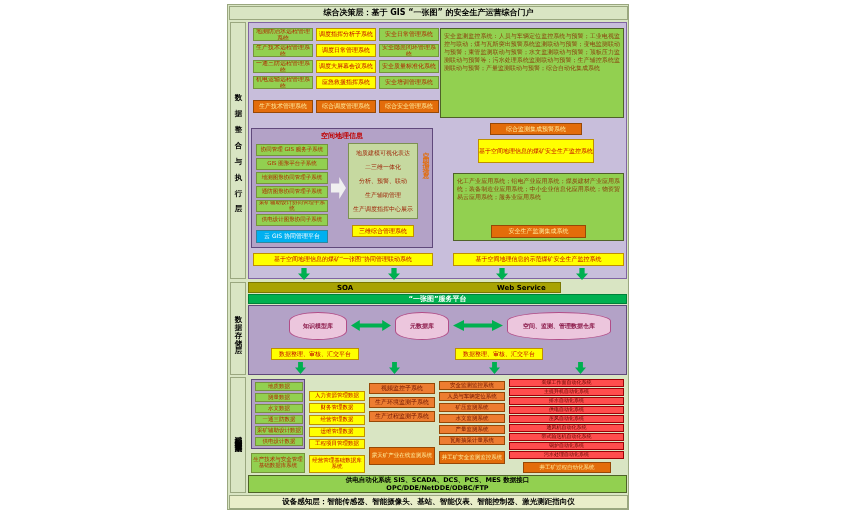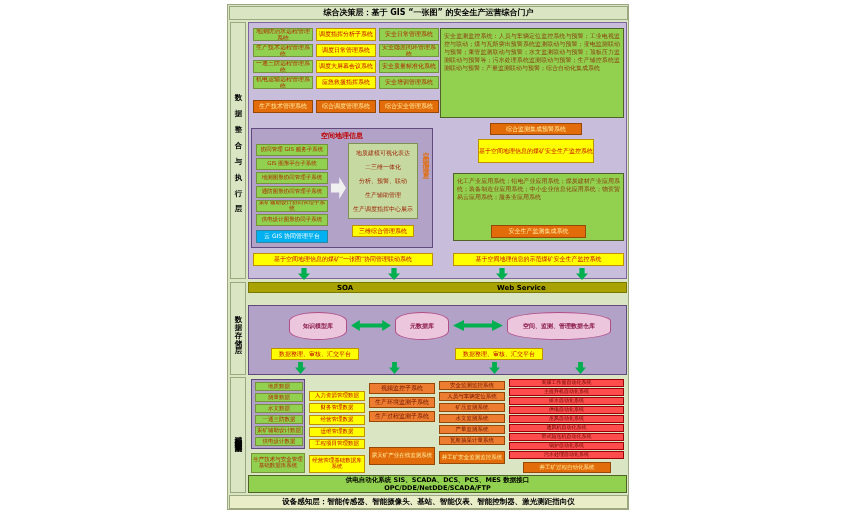--- a/index.html
+++ b/index.html
@@ -128,24 +128,25 @@
 
   <div class="gpanel" style="left:225px;top:168px;width:171px;height:68px">化工产业应用系统；铝电产业应用系统；煤炭建材产业应用系统；装备制造业应用系统；中小企业信息化应用系统；物资贸易云应用系统；服务业应用系统</div>
   <div class="box o" style="left:263px;top:220px;width:95px;height:13px;font-size:6px">安全生产监测集成系统</div>
   <div class="box y" style="left:225px;top:248px;width:171px;height:13px;font-size:6px">基于空间地理信息的示范煤矿安全生产监控系统</div>
 
   <div class="arrd" style="left:70px;top:263px;width:12px;height:12px"></div>
   <div class="arrd" style="left:160px;top:263px;width:12px;height:12px"></div>
   <div class="arrd" style="left:268px;top:263px;width:12px;height:12px"></div>
   <div class="arrd" style="left:348px;top:263px;width:12px;height:12px"></div>
 
-  <div class="soabar" style="left:20px;top:277px;width:379px;height:11px">
+  <div class="soabar" style="left:20px;top:277px;width:313px;height:11px">
     <span style="left:88px">SOA</span>
     <span style="left:248px">Web Service</span>
   </div>
+  <div class="platbar" style="left:20px;top:289px;width:379px;height:10px">“一张图”服务平台</div>
 
   <div class="panel pur" style="left:20px;top:300px;width:379px;height:70px">
     <div class="cyl" style="left:40px;top:6px;width:58px;height:28px">知识模型库</div>
     <div class="cyl" style="left:146px;top:6px;width:54px;height:28px">元数据库</div>
     <div class="cyl" style="left:258px;top:6px;width:104px;height:28px">空间、监测、管理数据仓库</div>
     <div class="arrh" style="left:102px;top:14px;width:40px;height:11px"></div>
     <div class="arrh" style="left:204px;top:14px;width:50px;height:11px"></div>
     <div class="box y" style="left:22px;top:42px;width:88px;height:12px;font-size:6px">数据整理、审核、汇交平台</div>
     <div class="box y" style="left:206px;top:42px;width:88px;height:12px;font-size:6px">数据整理、审核、汇交平台</div>
     <div class="arrd" style="left:46px;top:56px;width:11px;height:12px"></div>
@@ -200,16 +201,16 @@
     <div class="cell r">压风自动化系统</div>
     <div class="cell r">通风机自动化系统</div>
     <div class="cell r">带式输送机自动化系统</div>
     <div class="cell r">锅炉自动化系统</div>
     <div class="cell r">污水处理自动化系统</div>
   </div>
   <div class="box o" style="left:295px;top:457px;width:88px;height:11px;font-size:5.5px">井工矿过程自动化系统</div>
 
   <div class="iface" style="left:20px;top:470px;width:379px;height:18px">
     <div>供电自动化系统 SIS、SCADA、DCS、PCS、MES 数据接口</div>
-    <div>OPC/DDE/NetDDE/SCADA/FTP</div>
+    <div>OPC/DDE/NetDDE/ODBC/FTP</div>
   </div>
 
 </div>
 
 </body></html>

